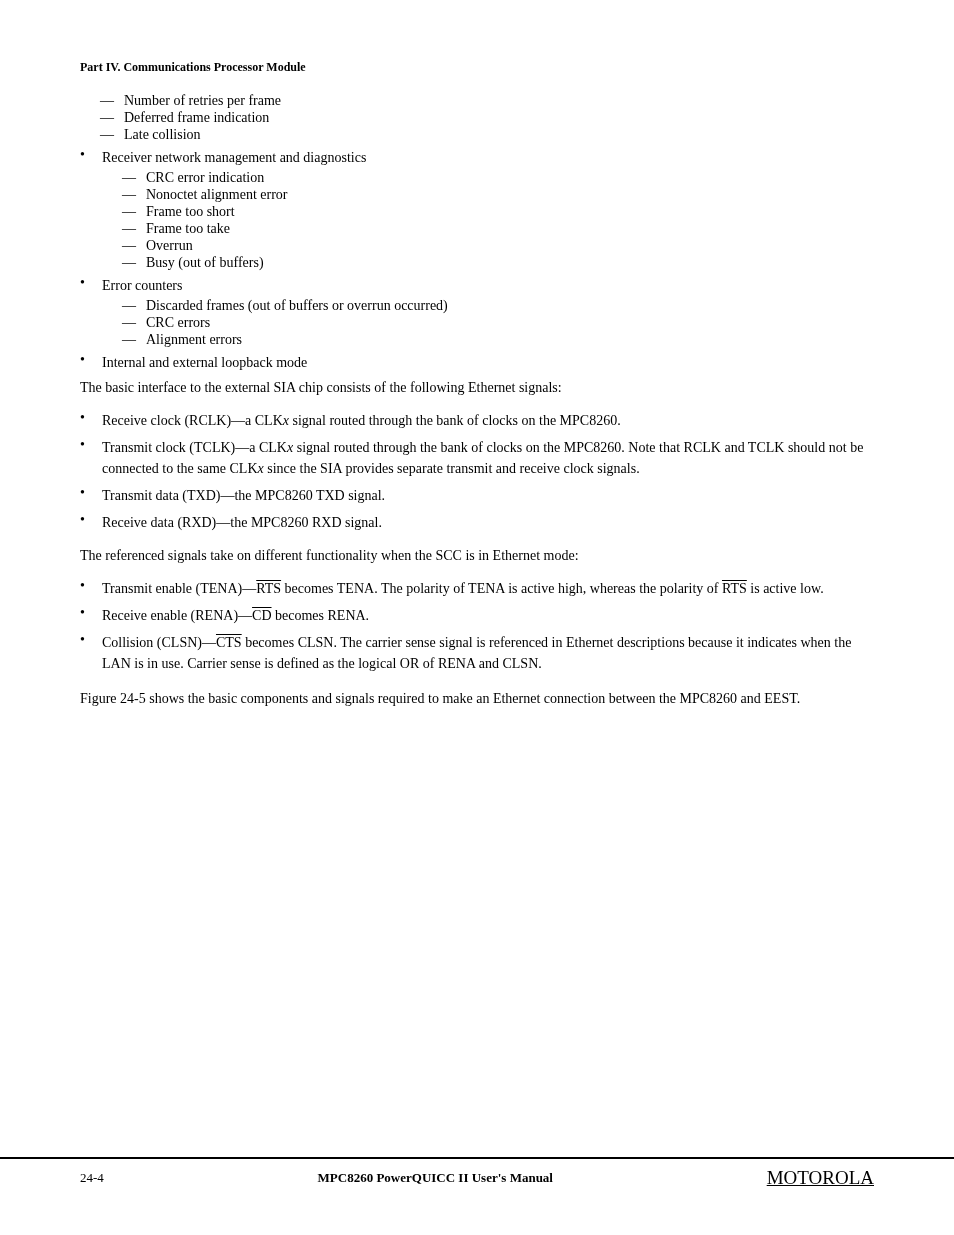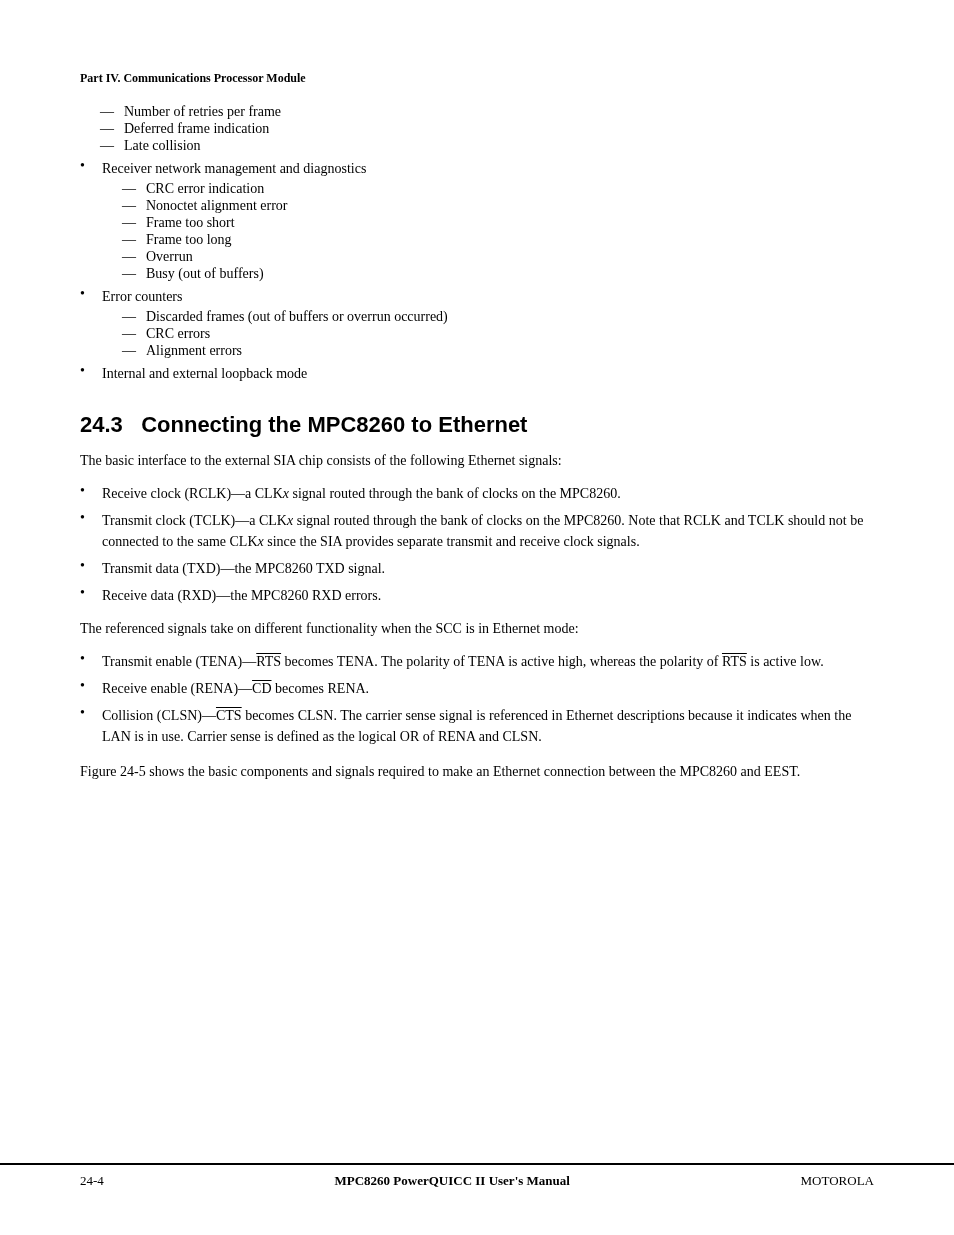--- a/index.html
+++ b/index.html
@@ -21,21 +21,20 @@
       background: #fff;
       position: relative;
       padding: 60px 80px 80px 80px;
       display: flex;
       flex-direction: column;
     }
     .part-header {
       font-size: 12px;
       font-weight: bold;
       margin-bottom: 18px;
-      margin-top: 11px;
     }
     .bullet-list {
       list-style: none;
       padding: 0;
       margin: 0 0 4px 0;
     }
     .bullet-list > li {
       display: flex;
       align-items: flex-start;
       margin-bottom: 2px;
@@ -93,21 +92,22 @@
     }
     .footer-left {
       font-size: 13px;
     }
     .footer-center {
       font-size: 13px;
       font-weight: bold;
       text-align: center;
     }
     .footer-right {
-      font-size: 13px;
+      font-size: 19px;
+      text-decoration: underline;
     }
     .italic {
       font-style: italic;
     }
     .content-area {
       flex: 1;
     }
   </style>
 </head>
 <body>
@@ -146,21 +146,21 @@
             <li>
               <span class="dash">—</span>
               <span>Nonoctet alignment error</span>
             </li>
             <li>
               <span class="dash">—</span>
               <span>Frame too short</span>
             </li>
             <li>
               <span class="dash">—</span>
-              <span>Frame too long</span>
+              <span>Frame too take</span>
             </li>
             <li>
               <span class="dash">—</span>
               <span>Overrun</span>
             </li>
             <li>
               <span class="dash">—</span>
               <span>Busy (out of buffers)</span>
             </li>
           </ul>
@@ -189,25 +189,20 @@
       </li>
 
       <li>
         <span class="bullet-dot">•</span>
         <div>
           <span class="bullet-item-text">Internal and external loopback mode</span>
         </div>
       </li>
     </ul>
 
-    <div class="section-title">
-      <span>24.3</span>
-      &nbsp;
-      <span>Connecting the MPC8260 to Ethernet</span>
-    </div>
 
     <p class="body-text">The basic interface to the external SIA chip consists of the following Ethernet signals:</p>
 
     <ul class="bullet-list" style="margin-bottom:12px;">
       <li style="margin-bottom:6px;">
         <span class="bullet-dot">•</span>
         <div class="bullet-item-text">
           Receive clock (RCLK)—a CLK<span class="italic">x</span> signal routed through the bank of clocks on the MPC8260.
         </div>
       </li>
@@ -219,21 +214,21 @@
       </li>
       <li style="margin-bottom:6px;">
         <span class="bullet-dot">•</span>
         <div class="bullet-item-text">
           Transmit data (TXD)—the MPC8260 TXD signal.
         </div>
       </li>
       <li style="margin-bottom:6px;">
         <span class="bullet-dot">•</span>
         <div class="bullet-item-text">
-          Receive data (RXD)—the MPC8260 RXD errors.
+          Receive data (RXD)—the MPC8260 RXD signal.
         </div>
       </li>
     </ul>
 
     <p class="body-text">The referenced signals take on different functionality when the SCC is in Ethernet mode:</p>
 
     <ul class="bullet-list" style="margin-bottom:14px;">
       <li style="margin-bottom:6px;">
         <span class="bullet-dot">•</span>
         <div class="bullet-item-text">

